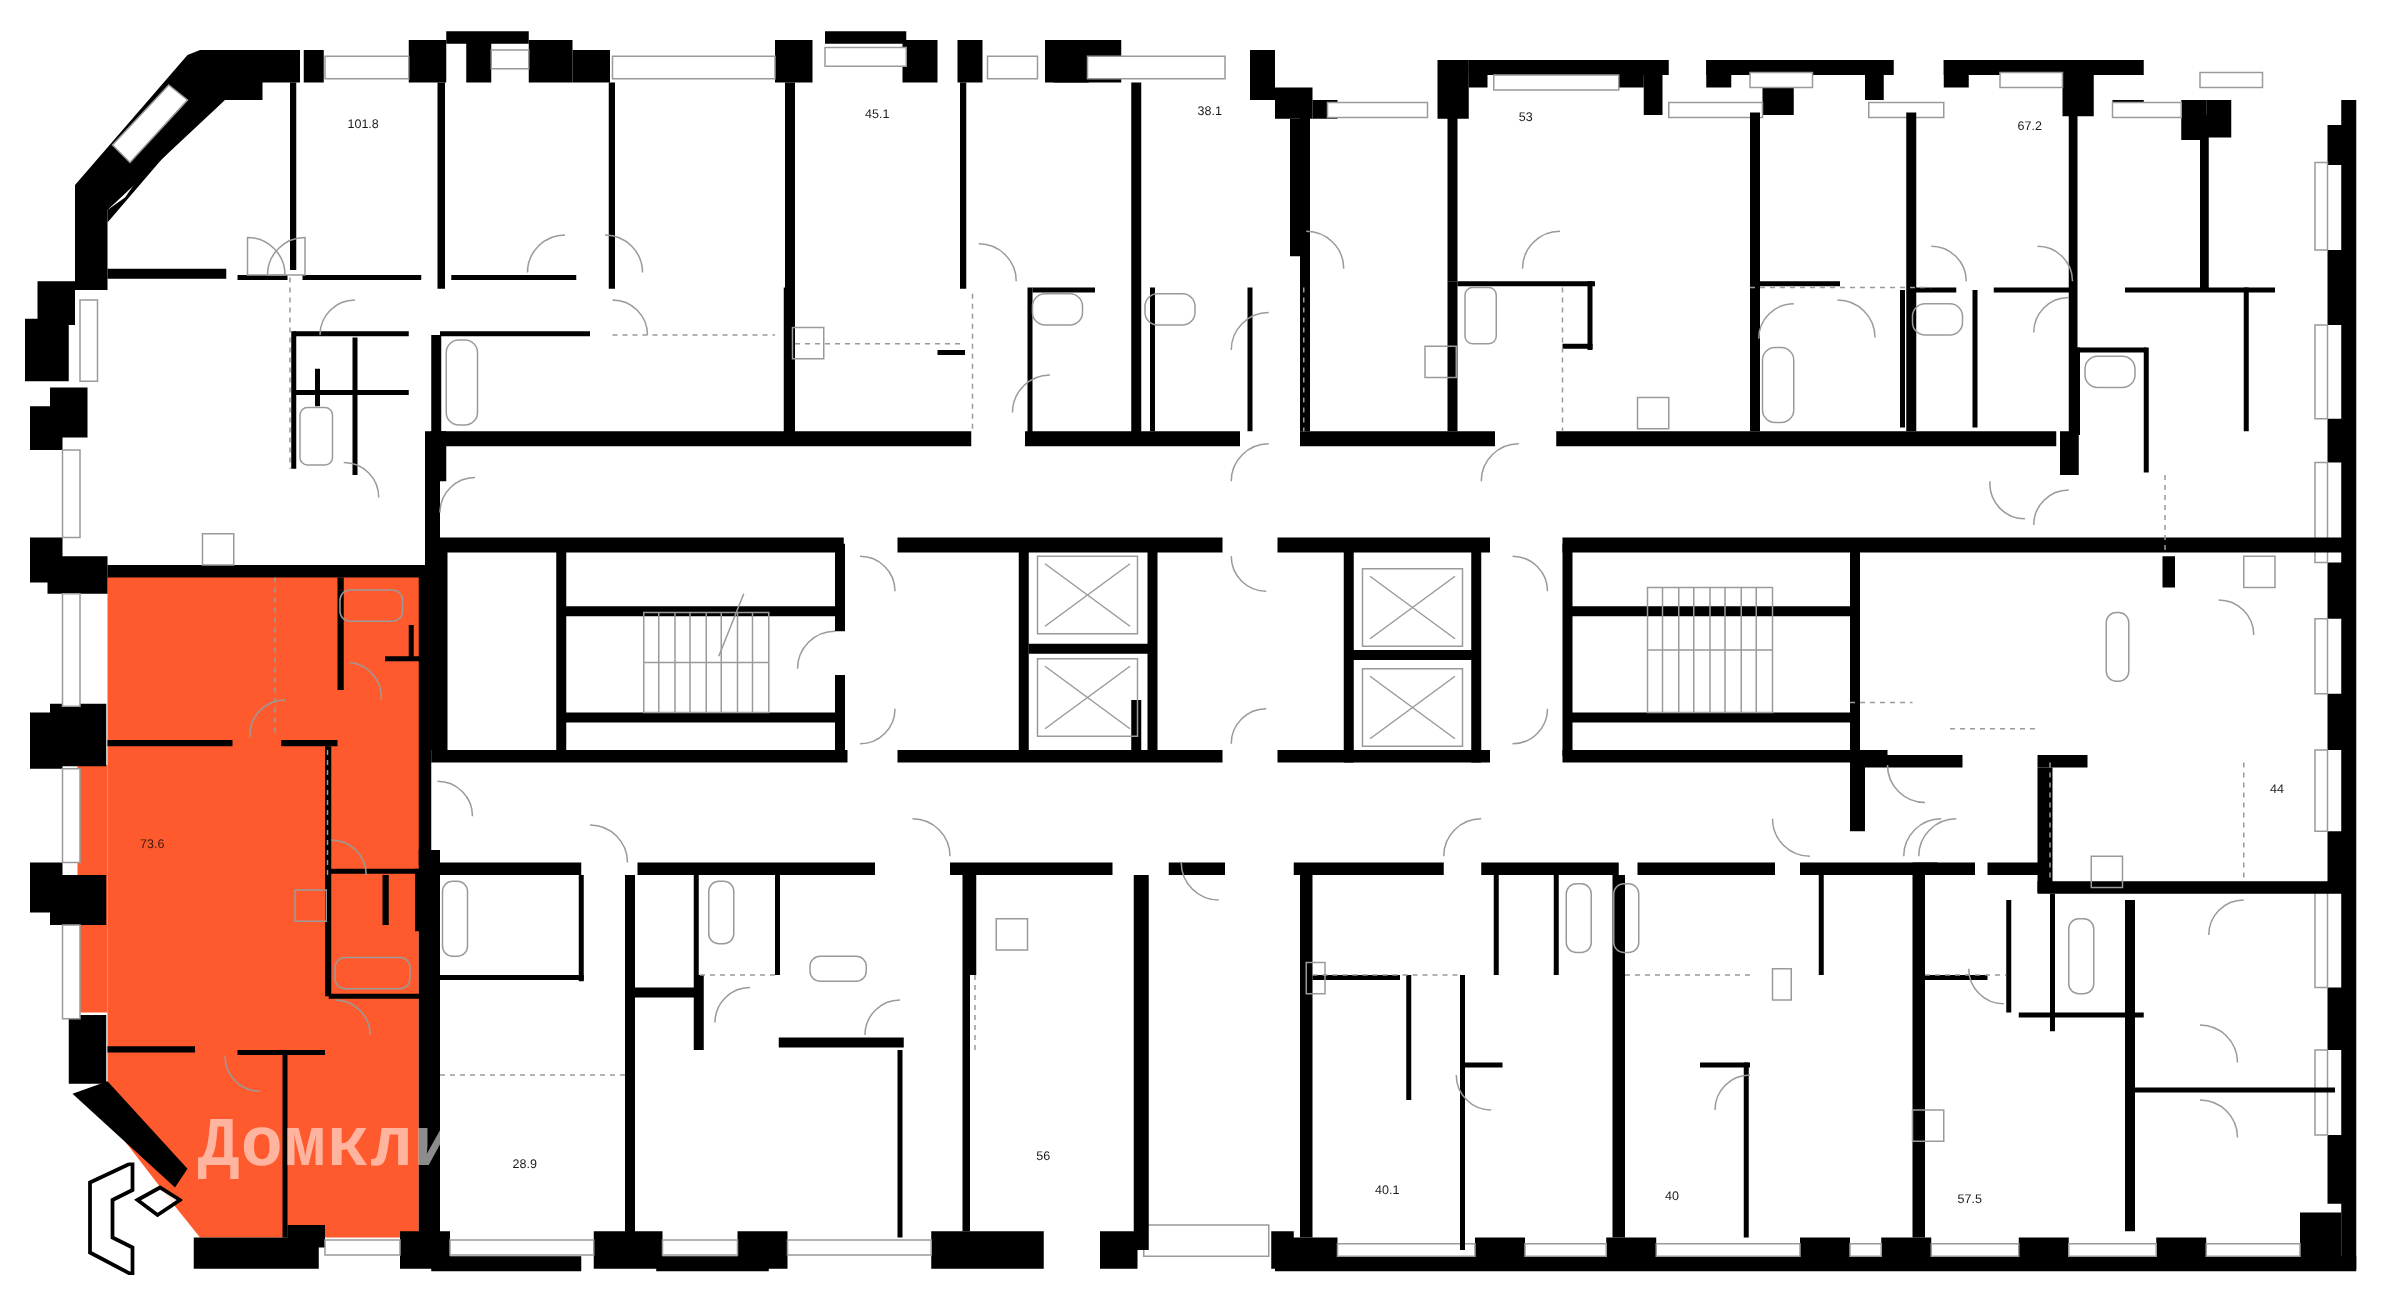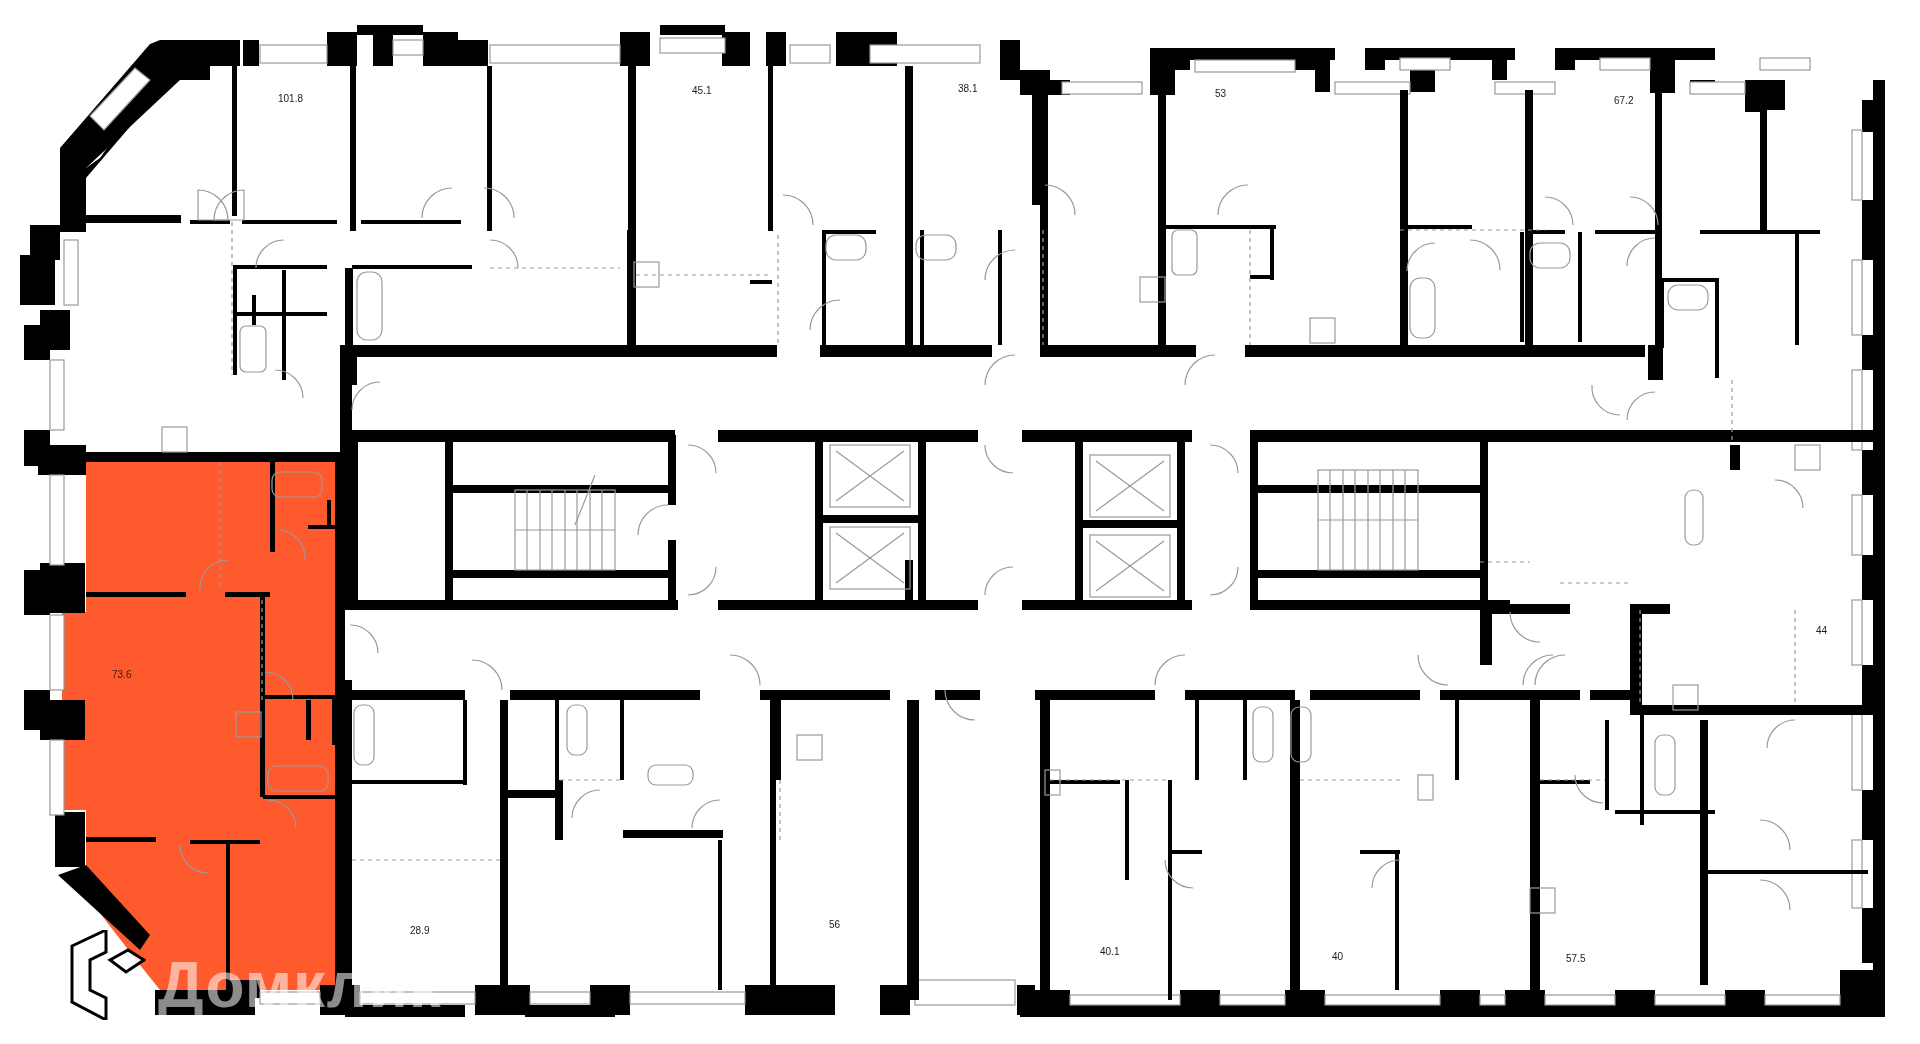--- a/index.html
+++ b/index.html
@@ -6,21 +6,21 @@
     body { width: 1920px; height: 1044px; overflow: hidden; position: relative; font-family: "Liberation Sans", sans-serif; }
     #plan { position: absolute; left: 0; top: 0; width: 1920px; height: 1044px; }
     .wall { fill: #000000; }
     .fix { fill: none; stroke: #9a9a9a; stroke-width: 1.2; }
     .door { fill: none; stroke: #9a9a9a; stroke-width: 1.2; }
     .win { fill: #ffffff; stroke: #9a9a9a; stroke-width: 1.2; }
     .dash { fill: none; stroke: #9a9a9a; stroke-width: 1.2; stroke-dasharray: 4 4; }
     .hl { fill: #ff5a2d; }
     .unit-label { font-family: "Liberation Sans", sans-serif; font-size: 10px; fill: #1a1a1a; }
     .unit-label-hl { fill: #3a1a10; }
-    .logo-text { position: absolute; left: 158px; top: 948px; font-family: Liberation Sans, sans-serif; font-size: 64px; font-weight: bold; color: rgba(255,255,255,0.55); letter-spacing: 1px; }
+    .logo-text { position: absolute; left: 158px; top: 885px; font-family: Liberation Mono, monospace; font-size: 56px; font-weight: bold; color: rgba(255,255,255,0.55); letter-spacing: 1px; }
     .logo-mark { position: absolute; left: 66px; top: 930px; width: 80px; height: 90px; }
   </style>
 </head>
 <body>
 
 <svg id="plan" viewBox="0 0 1920 1044" xmlns="http://www.w3.org/2000/svg">
 
   <g>
     <path class="hl" d="M86 460 L343 460 L343 700 L335 700 L335 990 L160 990 L140 965 L86 895 Z"></path>
     <path class="hl" d="M62 612 L86 612 L86 810 L62 810 Z"></path>

